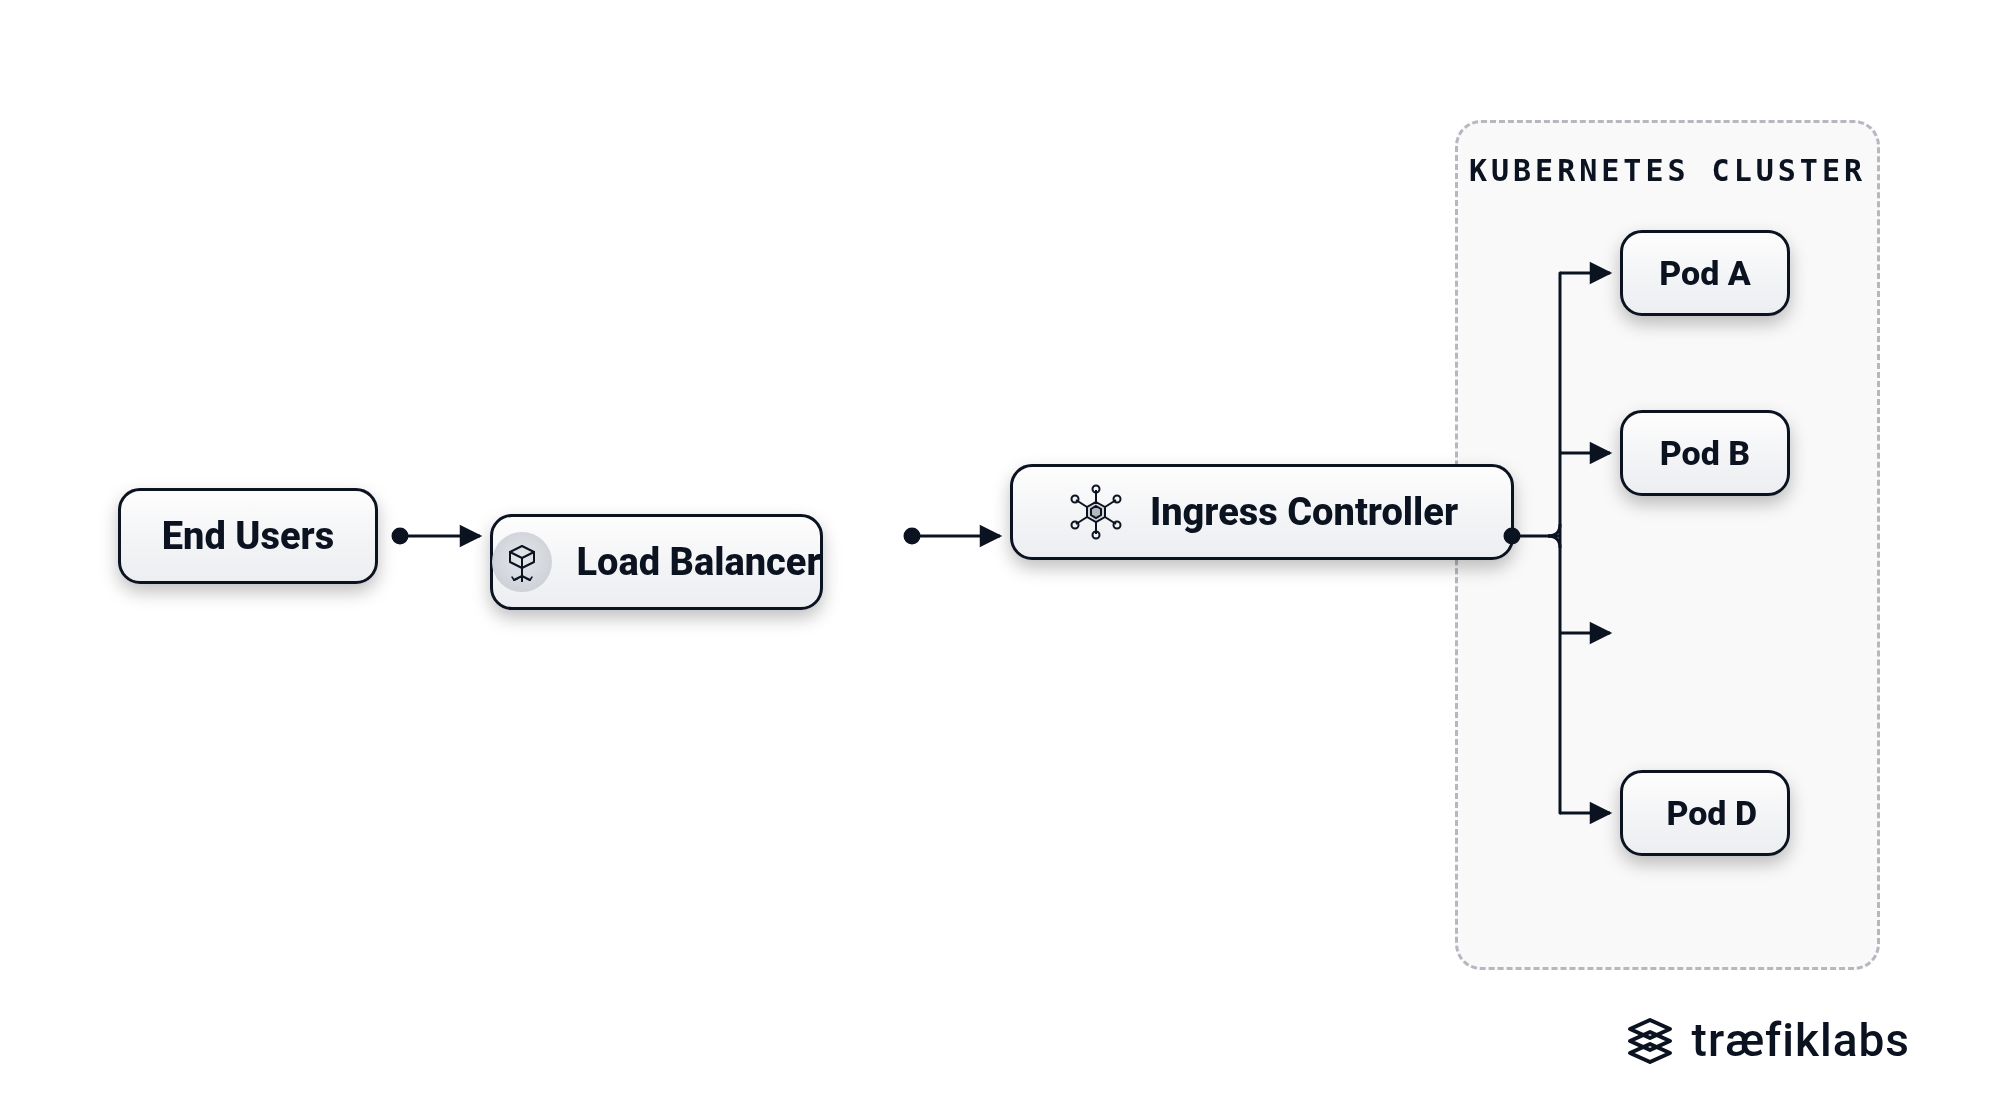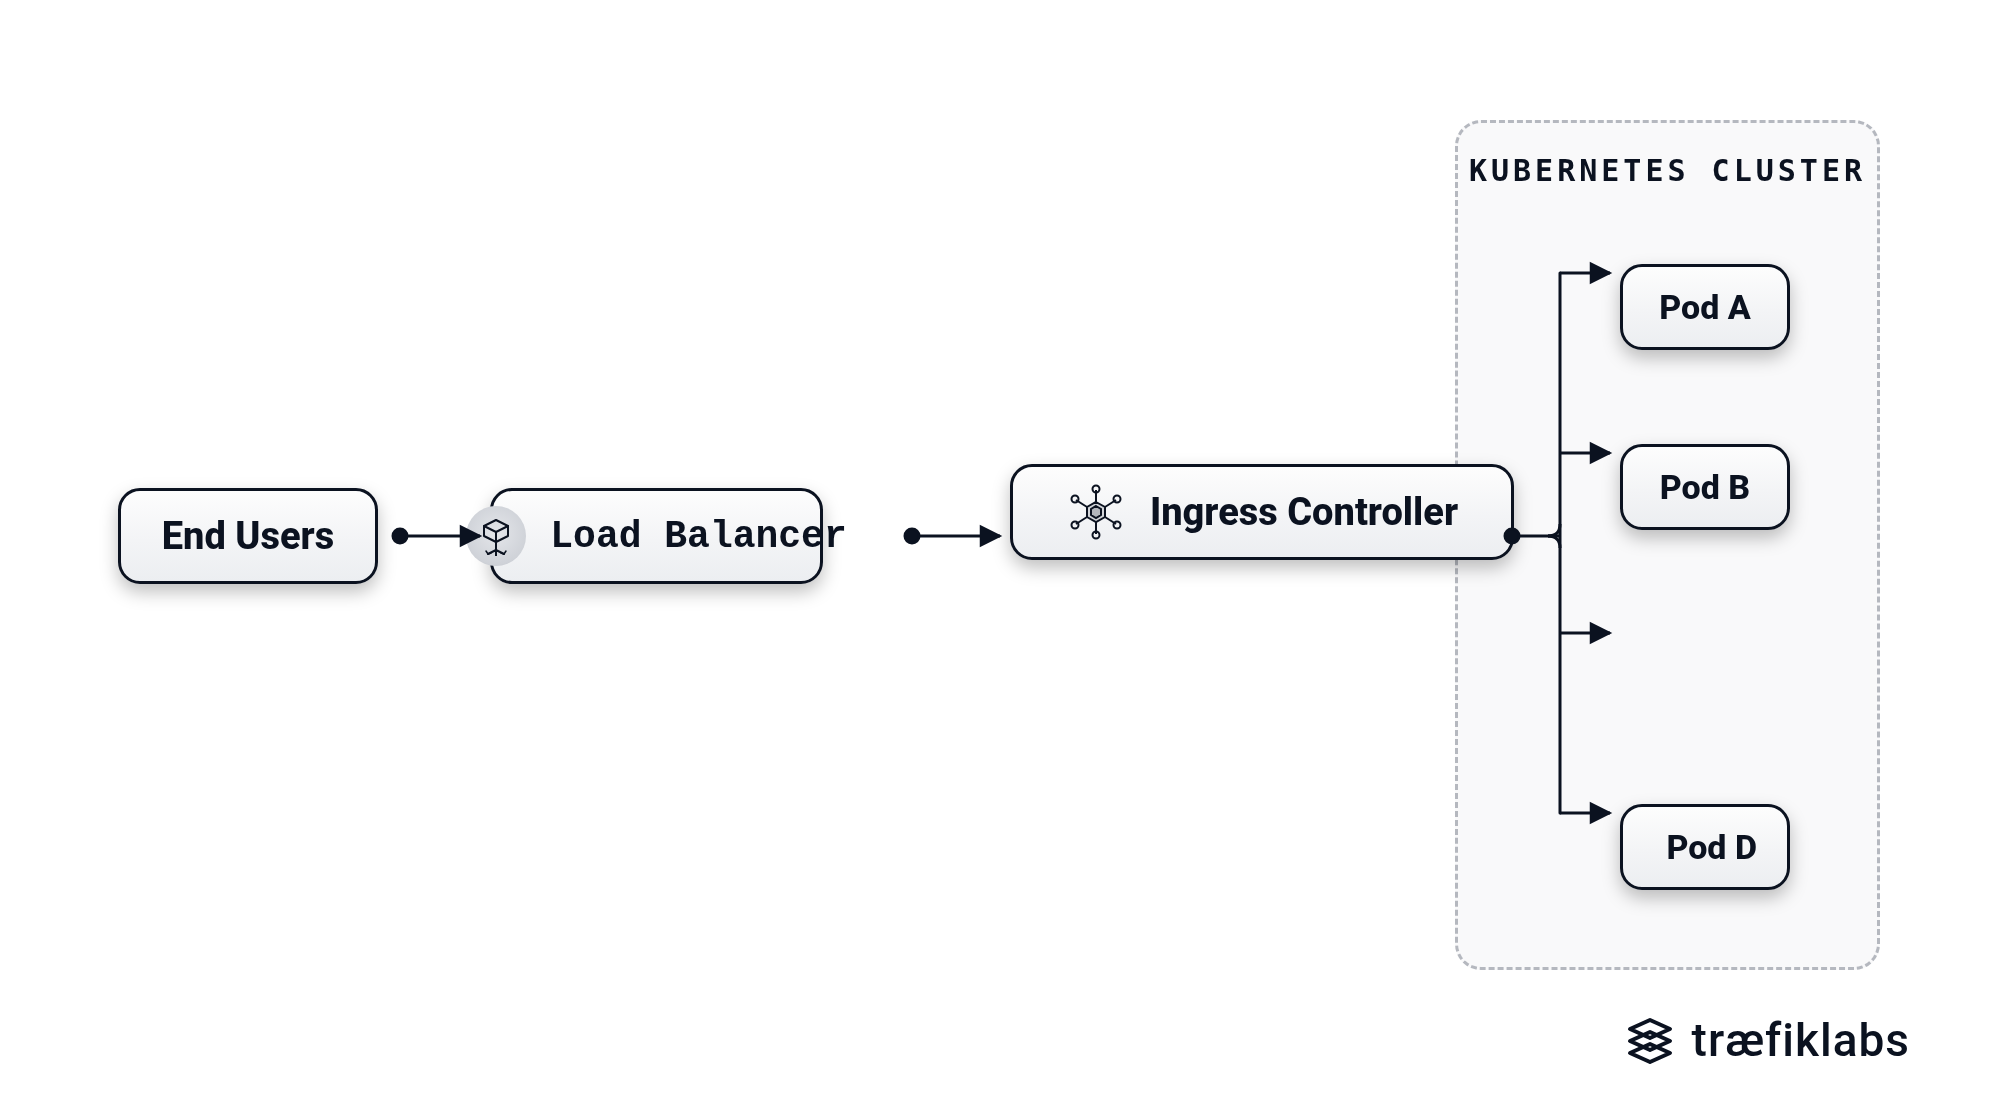--- a/index.html
+++ b/index.html
@@ -13,21 +13,21 @@
     background:linear-gradient(180deg,#fdfdfd 0%,#f3f4f6 55%,#eceef1 100%);
     border:3px solid #0b1220;
     border-radius:22px;
     box-shadow:0 8px 18px rgba(0,0,0,0.25);
     font-weight:800;
     padding:0 30px;
   }
   .node .label{white-space:nowrap;}
 
   .big{height:96px;font-size:38px;}
-  .pod{height:86px;width:170px;font-size:34px;margin-top:34px;}
+  .pod{height:86px;width:170px;font-size:34px;}
 
   
   .cluster{
     position:absolute;
     border:3px dashed #b5b8bf;
     border-radius:26px;
     background:#f9f9fa;
   }
   .cluster-title{
     position:absolute;top:30px;left:0;right:0;text-align:center;
@@ -56,21 +56,21 @@
 <div class="stage">
 
   <div class="cluster" style="left:1455px;top:120px;width:425px;height:850px;">
     <div class="cluster-title">KUBERNETES CLUSTER</div>
   </div>
 
   <div class="node big" style="left:118px;top:488px;width:260px;">
     <span class="label">End Users</span>
   </div>
 
-  <div class="node big" style="left:490px;top:488px;width:333px;font-family:Liberation Mono, monospace;">
+  <div class="node big" style="left:490px;top:514px;width:333px;">
     <span class="lb-badge">
       <svg width="40" height="40" viewBox="0 0 40 40">
         <g stroke="#0b1220" stroke-width="2" fill="none" stroke-linecap="round" stroke-linejoin="round">
           <path d="M8 10 L20 4 L32 10 L32 20 L20 26 L8 20 Z"></path>
           <path d="M8 10 L20 16 L32 10 M20 16 L20 26"></path>
           <path d="M20 26 L20 34"></path>
           <path d="M20 34 L12 38 M20 34 L28 38 M20 34 L20 40" stroke-width="2"></path>
           <path d="M12 38 l-2 -3 M12 38 l3 -1" stroke-width="1.5"></path>
           <path d="M28 38 l2 -3 M28 38 l-3 -1" stroke-width="1.5"></path>
         </g>

